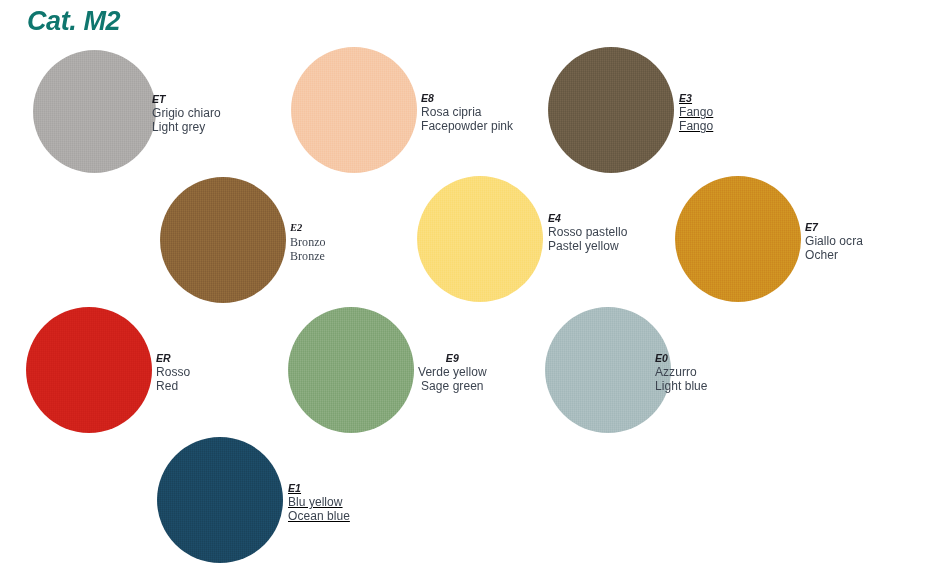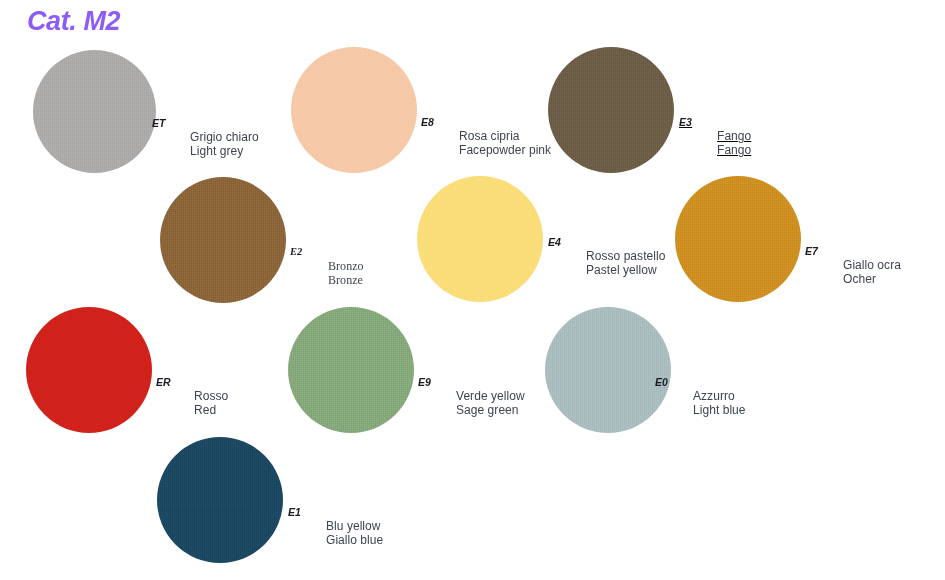--- a/index.html
+++ b/index.html
@@ -22,21 +22,21 @@
 
   
   #catalog-title {
     position: absolute;
     left: 27px;
     top: 6px;
     font-size: 27px;
     font-weight: bold;
     font-style: italic;
     letter-spacing: -0.4px;
-    color: #8b5cf6;
+    color: #0f766e;
     white-space: nowrap;
   }
 
   
   .swatch-entry {
     position: absolute;
   }
   .swatch-disc {
     position: absolute;
     left: 0;
@@ -71,30 +71,28 @@
     line-height: 1.17;
   }
   .swatch-code {
     display: block;
     font-size: 10.5px;
     font-weight: bold;
     font-style: italic;
     color: #1b1b22;
     letter-spacing: 0.1px;
     margin-bottom: 1px;
-    margin-top: 24px;
   }
   .swatch-name-it,
   .swatch-name-en {
     display: block;
     font-size: 12px;
     font-weight: normal;
     color: #3c4450;
     letter-spacing: 0.05px;
-    margin-left: 38px;
   }
 </style>
 </head>
 <body>
 
 <div id="page">
 
   <div id="catalog-title">Cat. M2</div>
 
   <div id="swatch-grid">
@@ -149,37 +147,37 @@
       <div class="swatch-entry" style="left: 0px; top: 0px;">
         <div class="swatch-disc" style="left: 26px; top: 307px; width: 126px; height: 126px; background-color: rgb(208, 33, 26);"></div>
         <div class="swatch-label" style="left: 156px; top: 352px;">
           <span class="swatch-code">ER</span>
           <span class="swatch-name-it">Rosso</span>
           <span class="swatch-name-en">Red</span>
         </div>
       </div>
       <div class="swatch-entry" style="left: 0px; top: 0px;">
         <div class="swatch-disc" style="left: 288px; top: 307px; width: 126px; height: 126px; background-color: rgb(132, 167, 121);"></div>
-        <div class="swatch-label" style="left: 418px; top: 352px;">
+        <div class="swatch-label" style="left: 418px; top: 352px; text-align: center;">
           <span class="swatch-code">E9</span>
           <span class="swatch-name-it">Verde yellow</span>
           <span class="swatch-name-en">Sage green</span>
         </div>
       </div>
       <div class="swatch-entry" style="left: 0px; top: 0px;">
         <div class="swatch-disc" style="left: 545px; top: 307px; width: 126px; height: 126px; background-color: rgb(168, 188, 190);"></div>
         <div class="swatch-label" style="left: 655px; top: 352px;">
           <span class="swatch-code">E0</span>
           <span class="swatch-name-it">Azzurro</span>
           <span class="swatch-name-en">Light blue</span>
         </div>
       </div>
       <div class="swatch-entry" style="left: 0px; top: 0px;">
         <div class="swatch-disc" style="left: 157px; top: 437px; width: 126px; height: 126px; background-color: rgb(27, 71, 97);"></div>
-        <div class="swatch-label" style="left: 288px; top: 482px;">
+        <div class="swatch-label" style="left: 288px; top: 482px; text-decoration: underline;">
           <span class="swatch-code">E1</span>
           <span class="swatch-name-it">Blu yellow</span>
-          <span class="swatch-name-en">Giallo blue</span>
+          <span class="swatch-name-en">Ocean blue</span>
         </div>
       </div>
     </div>
 
 </div>
 
 </body></html>

